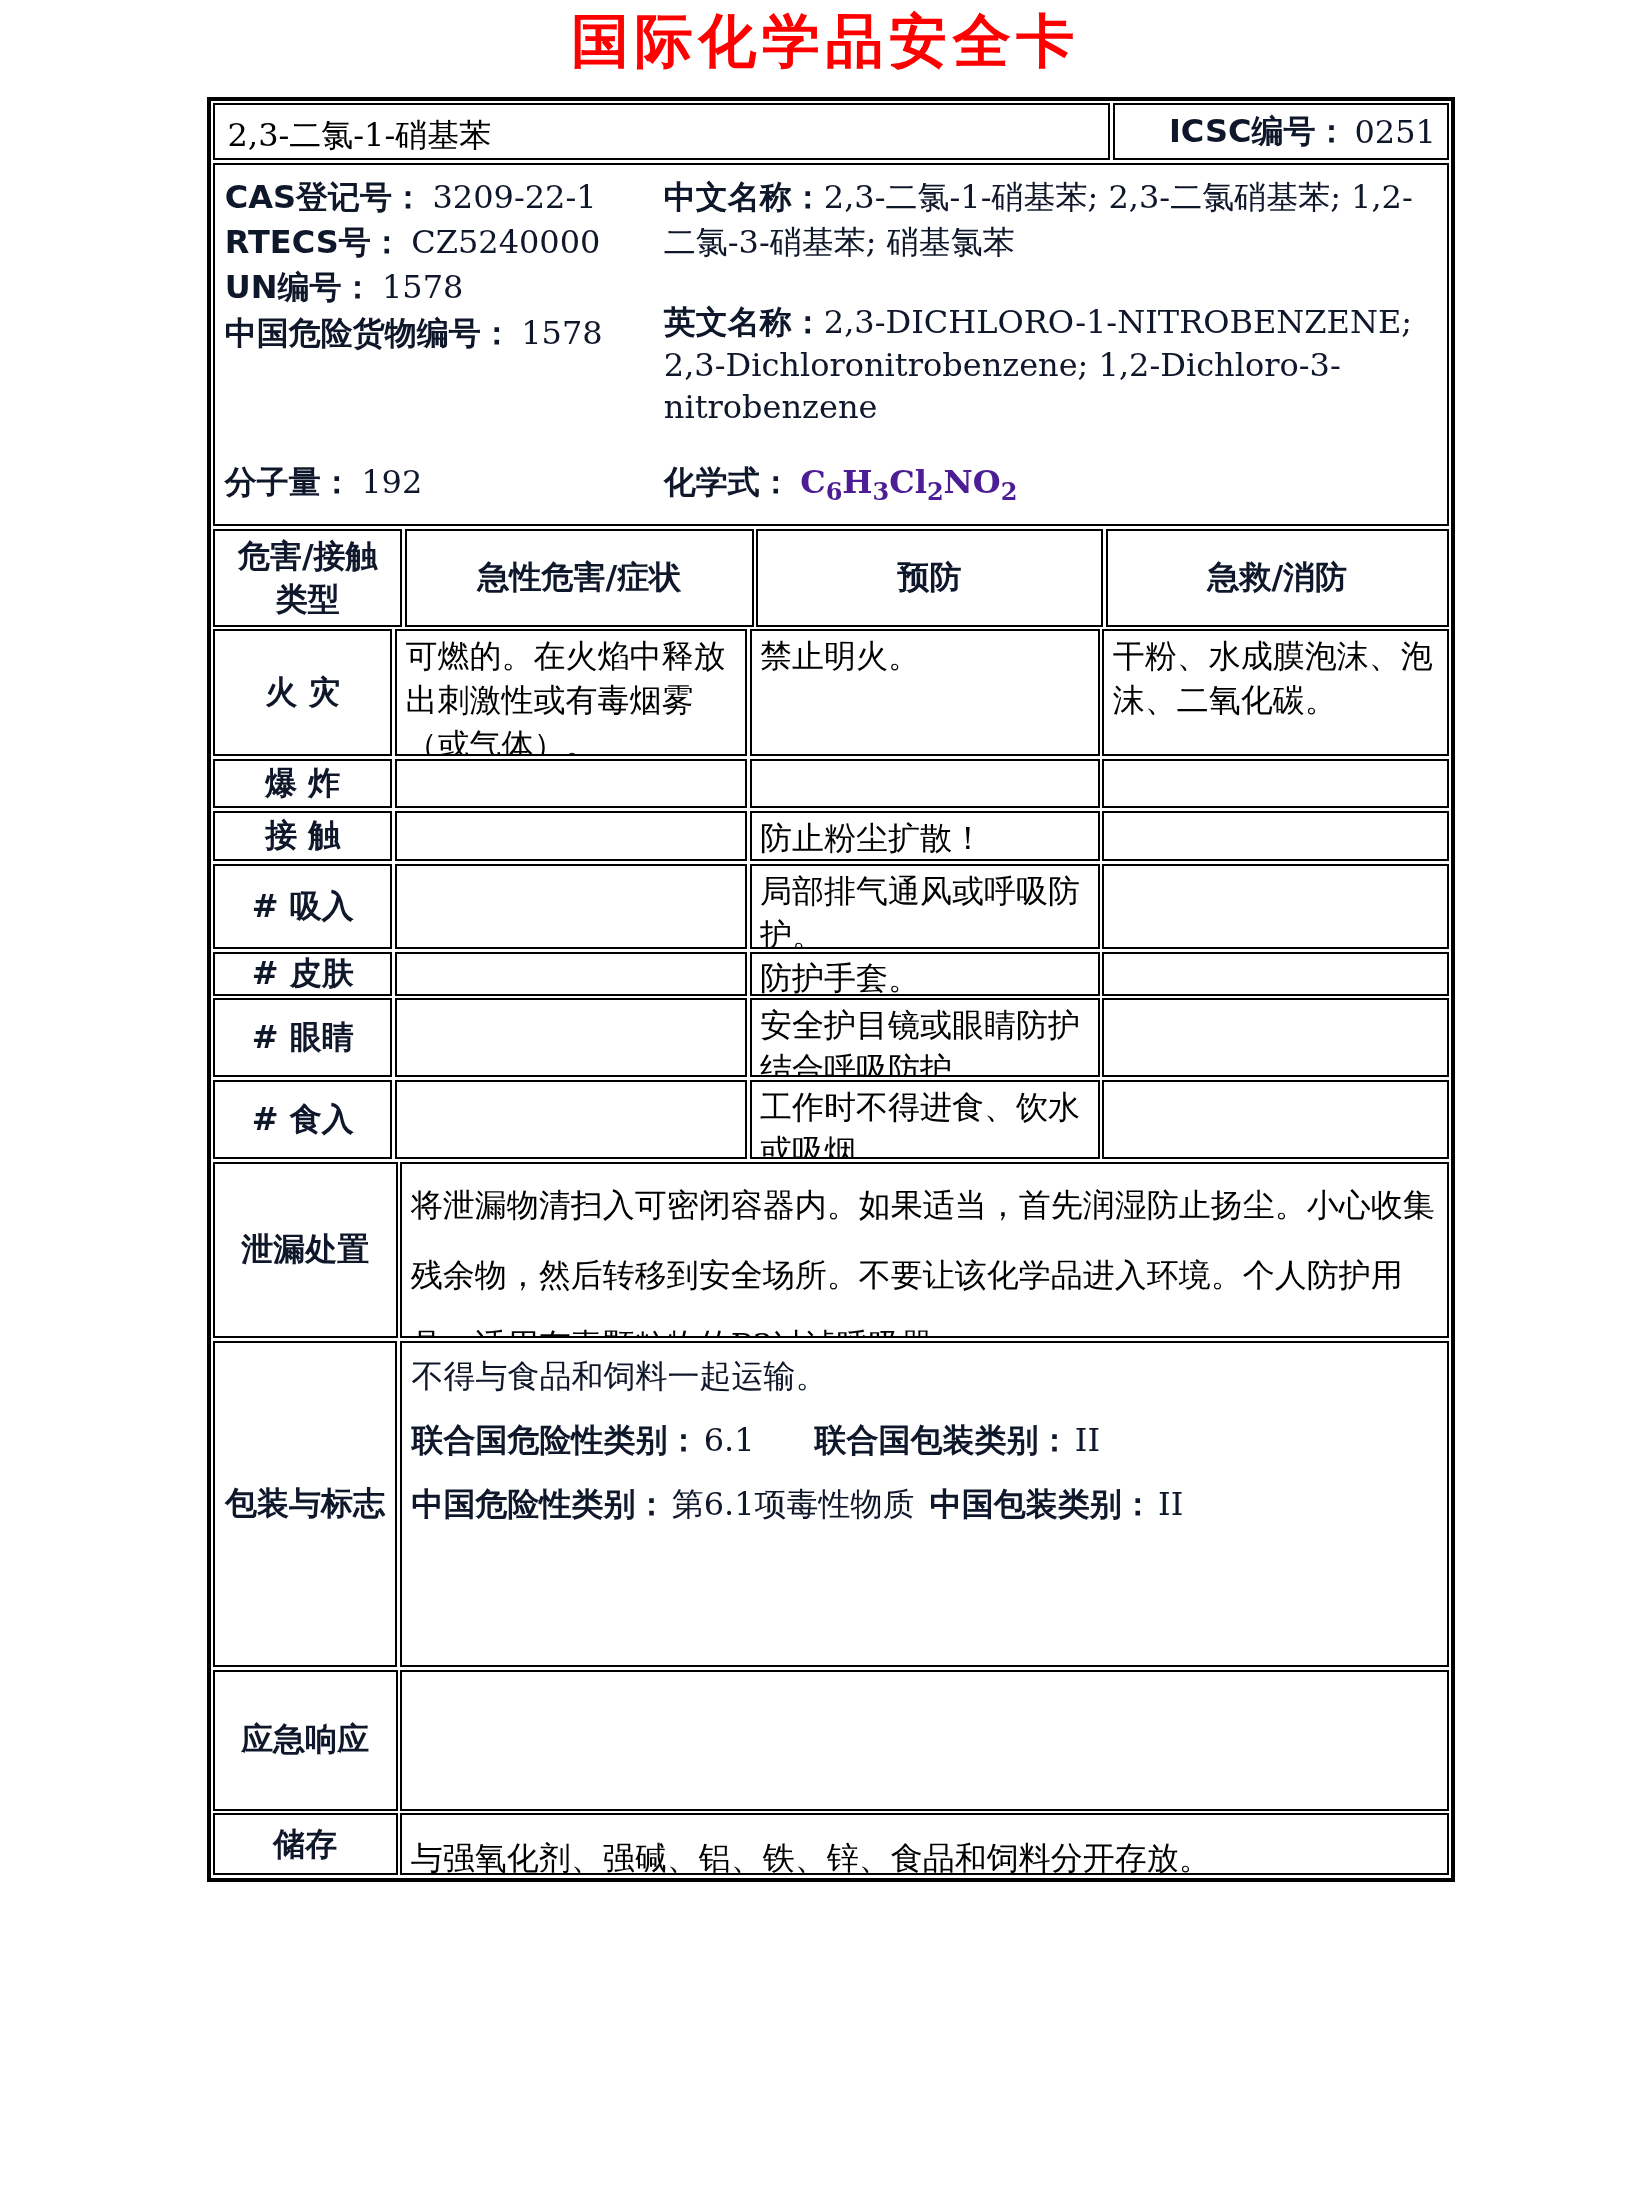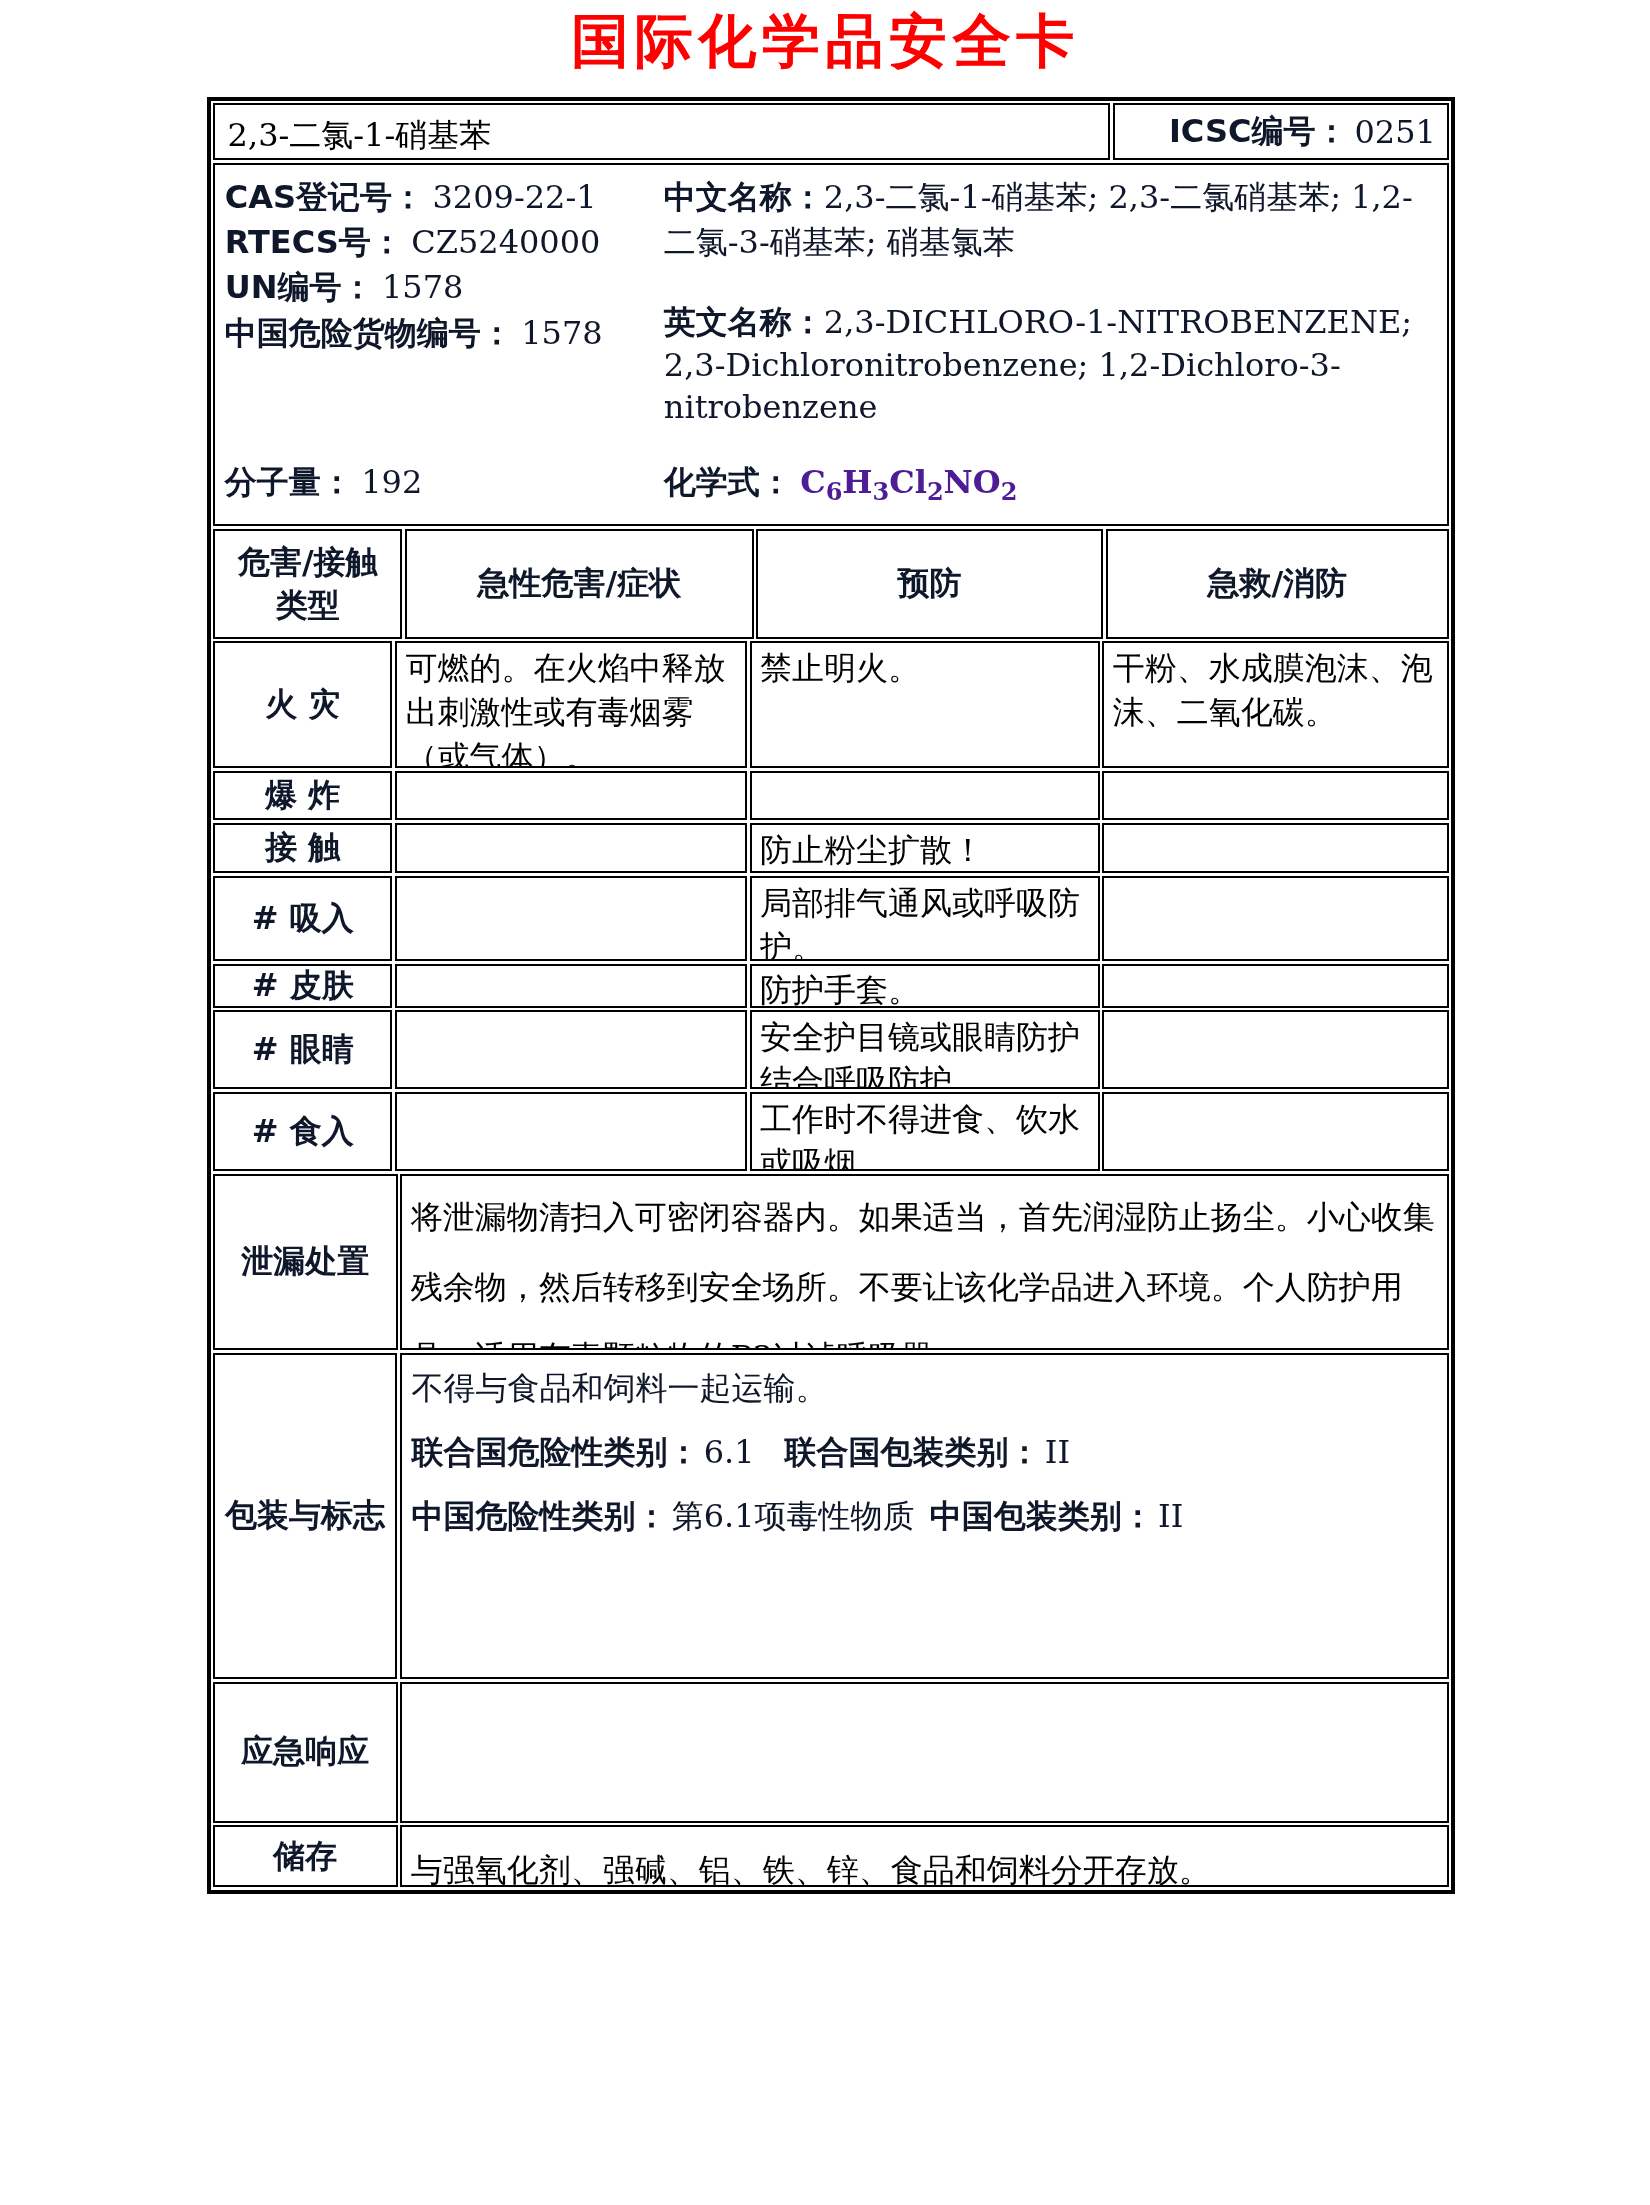--- a/index.html
+++ b/index.html
@@ -24,21 +24,21 @@
   .c2{flex:508 0 0;}
   .c3{flex:505 0 0;}
   .c4{flex:500 0 0;}
   .wide{flex:1525 0 0;}
   .nameflex{flex:1300 0 0;}
   .icscflex{flex:474 0 0;}
 
   
   .h-a{height:57px;}
   .h-b{height:363px;}
-  .h-hd{height:110px;}
+  .h-hd{height:98px;}
   .h-fire{height:127px;}
   .h-exp{height:49px;}
   .h-con{height:50px;}
   .h-inh{height:85px;}
   .h-skin{height:44px;}
   .h-eye{height:79px;}
   .h-ing{height:79px;}
   .h-spill{height:176px;}
   .h-pack{height:326px;}
   .h-emer{height:141px;}
@@ -78,21 +78,21 @@
   .names{grid-column:2;grid-row:1;font-size:32px;line-height:1.42;}
   .names .en-line{margin-top:36px;line-height:1.32;}
   .mw-line{grid-column:1;grid-row:2;font-size:32px;}
   .mw-line .idv{margin-left:8.4px;}
   .formula-line{grid-column:2;grid-row:2;font-size:32px;}
   .formula-line .formula-val{margin-left:8.4px;color:#4c1d95;font-weight:bold;}
   .formula-line sub{font-size:24px;}
 
   .pack-cell{padding:11px 9.7px 7px 9.7px;font-size:32px;line-height:1.4;}
   .pack-line{margin:0 0 19.5px 0;}
-  .gap-wide{margin-left:30px;}
+  .gap-wide{margin-left:60px;}
   .gap-small{margin-left:15.3px;}
   .pack-line .blk{margin-left:4.2px;}
 </style>
 </head>
 <body>
 
 <div class="page-title">国际化学品安全卡</div>
 
 <div class="card">
 

